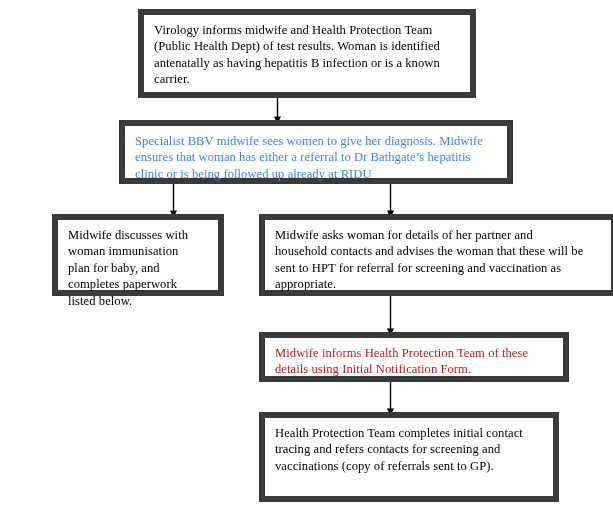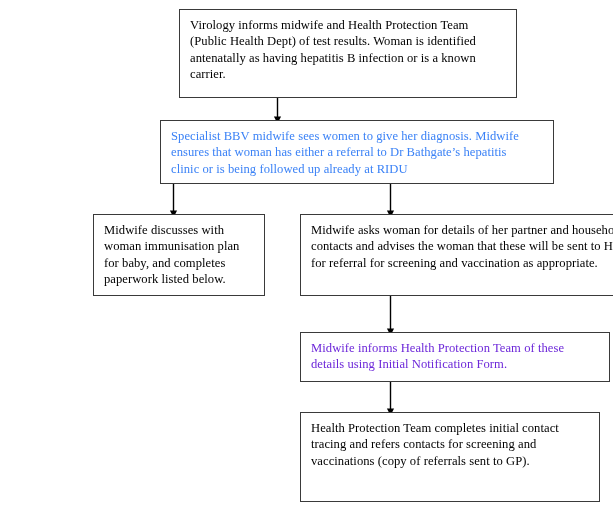--- a/index.html
+++ b/index.html
@@ -19,28 +19,27 @@
     position: absolute;
     left: 0;
     top: 0;
     width: 613px;
     height: 508px;
     pointer-events: none;
   }
   .node {
     position: absolute;
     box-sizing: border-box;
-    border: 1px solid #737373;
+    border: 6px solid #737373;
     background: #ffffff;
     color: #000000;
     font-size: 12.6px;
     line-height: 16.4px;
     padding: 7px 23px 7px 10px;
     letter-spacing: 0.05px;
-    margin-left: 41px;
   }
   .node p {
     margin: 0;
   }
 </style>
 </head>
 <body>
 
 <div id="page">
 
@@ -65,21 +64,21 @@
       </div>
       <div class="node" style="left: 119px; top: 120px; width: 394px; height: 64px; border-color: rgb(58, 58, 58); background: rgb(255, 255, 255); color: #3b82f6;">
         <p>Specialist BBV midwife sees women to give her diagnosis. Midwife ensures that woman has either a referral to Dr Bathgate’s hepatitis clinic or is being followed up already at RIDU</p>
       </div>
       <div class="node" style="left: 52px; top: 214px; width: 172px; height: 82px; border-color: rgb(58, 58, 58); background: rgb(255, 255, 255); color: rgb(0, 0, 0);">
         <p>Midwife discusses with woman immunisation plan for baby, and completes paperwork listed below.</p>
       </div>
       <div class="node" style="left: 259px; top: 214px; width: 358px; height: 82px; border-color: rgb(58, 58, 58); background: rgb(255, 255, 255); color: rgb(0, 0, 0);">
         <p>Midwife asks woman for details of her partner and household contacts and advises the woman that these will be sent to HPT for referral for screening and vaccination as appropriate.</p>
       </div>
-      <div class="node" style="left: 259px; top: 332px; width: 310px; height: 50px; border-color: rgb(58, 58, 58); background: rgb(255, 255, 255); color: #6d28d9;">
+      <div class="node" style="left: 259px; top: 332px; width: 310px; height: 50px; border-color: rgb(58, 58, 58); background: rgb(255, 255, 255); color: #b91c1c;">
         <p>Midwife informs Health Protection Team of these details using Initial Notification Form.</p>
       </div>
       <div class="node" style="left: 259px; top: 412px; width: 300px; height: 90px; border-color: rgb(58, 58, 58); background: rgb(255, 255, 255); color: rgb(0, 0, 0);">
         <p>Health Protection Team completes initial contact tracing and refers contacts for screening and vaccinations (copy of referrals sent to GP).</p>
       </div>
     </div>
 
 </div>
 
 </body></html>

